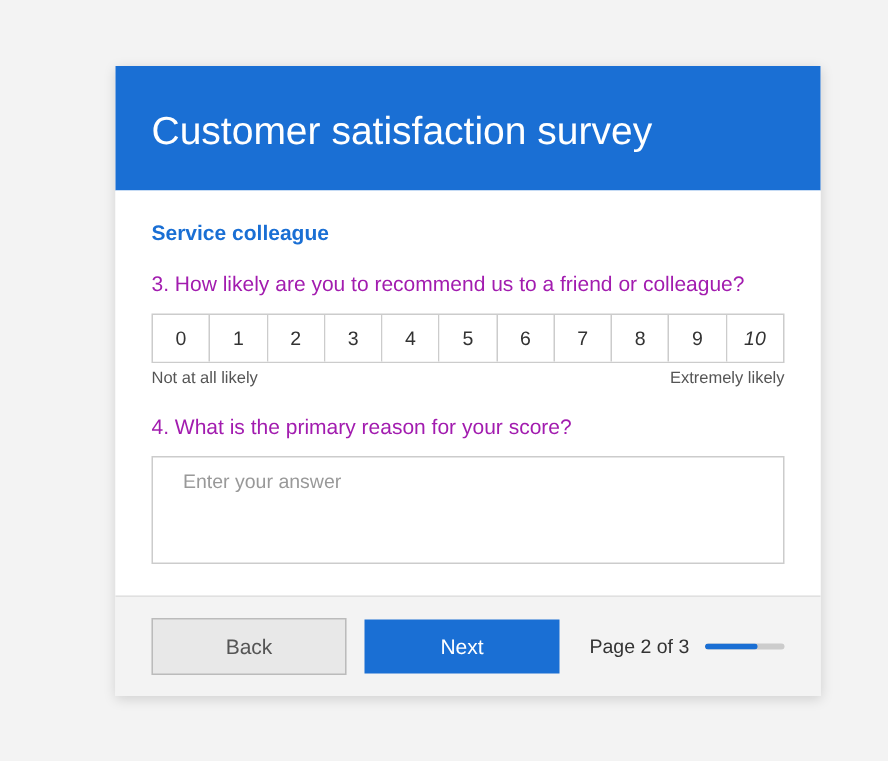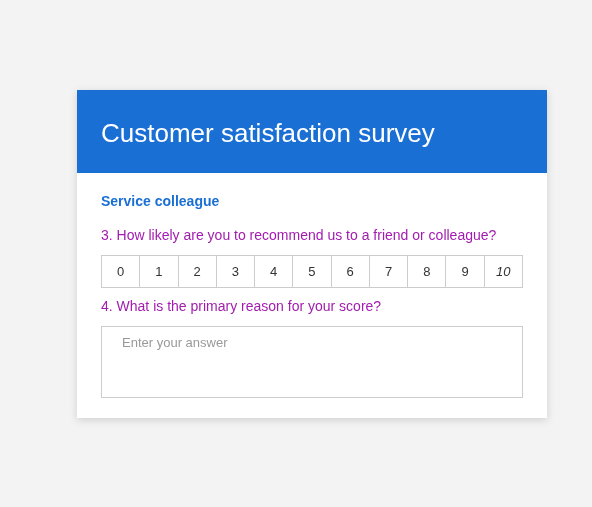--- a/index.html
+++ b/index.html
@@ -157,19 +157,33 @@
         <div class="nps-cell">2</div>
         <div class="nps-cell">3</div>
         <div class="nps-cell">4</div>
         <div class="nps-cell">5</div>
         <div class="nps-cell">6</div>
         <div class="nps-cell">7</div>
         <div class="nps-cell">8</div>
         <div class="nps-cell">9</div>
         <div class="nps-cell">10</div>
       </div>
+    <div class="nps-labels">
+      <span>Not at all likely</span>
+      <span>Extremely likely</span>
+    </div>
 
     
     <div class="question question-4">4. What is the primary reason for your score?</div>
     <textarea class="answer-textarea" placeholder="Enter your answer" style=""></textarea>
   </div>
 
+  <div class="survey-footer">
+    <button class="btn-back">Back</button>
+    <button class="btn-next">Next</button>
+    <div class="page-indicator">
+      <span class="page-label">Page 2 of 3</span>
+      <div class="progress-bar-track">
+        <div class="progress-bar-fill" id="progressFill" style="width: 66%;"></div>
+      </div>
+    </div>
+  </div>
 </div>
 
 </body></html>

